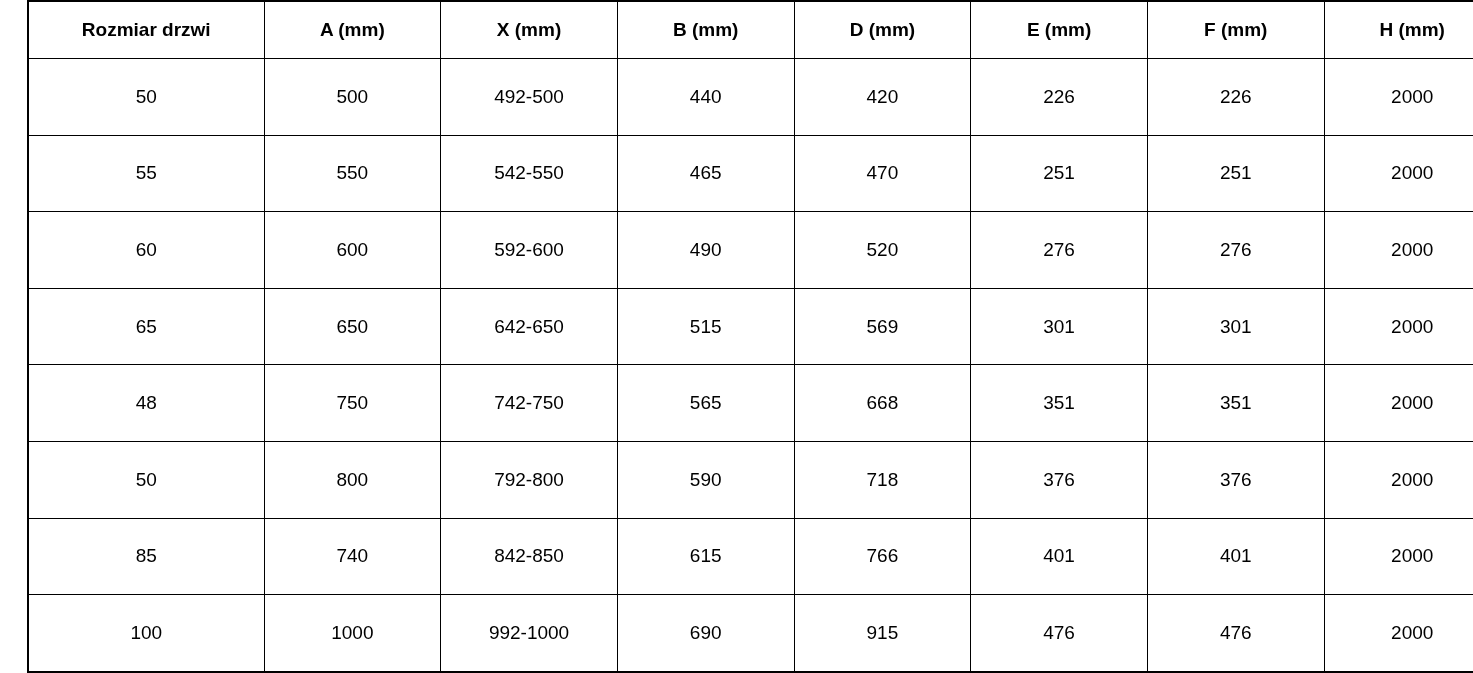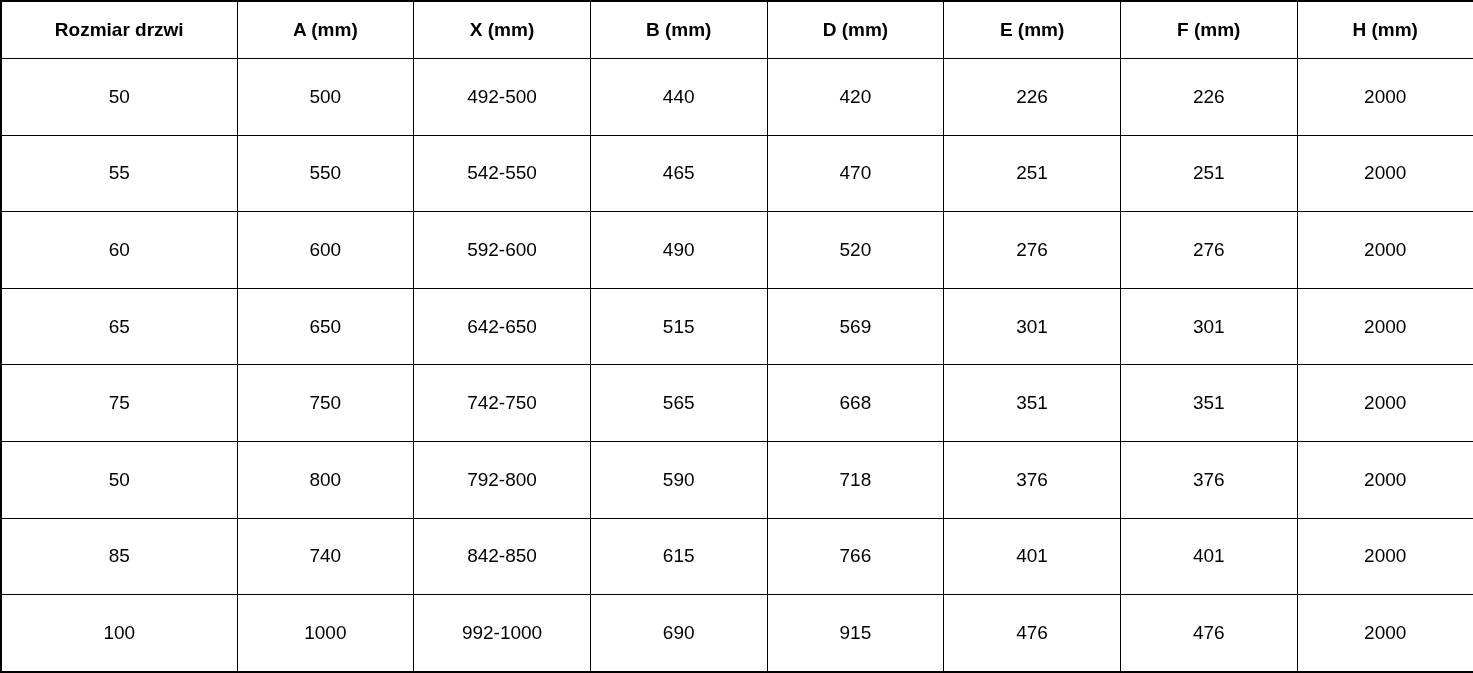--- a/index.html
+++ b/index.html
@@ -6,20 +6,21 @@
     margin: 0;
     padding: 0;
     background: #ffffff;
     font-family: "Liberation Sans", "DejaVu Sans", sans-serif;
   }
   #table-wrap {
     width: 1177px;
     height: 673px;
     box-sizing: border-box;
     background: #ffffff;
+    margin-left: 27px;
   }
   table.dim-table {
     width: 1473px;
     height: 673px;
     border-collapse: collapse;
     table-layout: fixed;
     border: 2px solid #000000;
   }
   table.dim-table col.first-col { width: 236px; }
   table.dim-table col.data-col  { width: 176.7px; }
@@ -106,21 +107,21 @@
           <td>65</td>
           <td>650</td>
           <td>642-650</td>
           <td>515</td>
           <td>569</td>
           <td>301</td>
           <td>301</td>
           <td>2000</td>
         </tr>
         <tr>
-          <td>75</td>
+          <td>48</td>
           <td>750</td>
           <td>742-750</td>
           <td>565</td>
           <td>668</td>
           <td>351</td>
           <td>351</td>
           <td>2000</td>
         </tr>
         <tr>
           <td>50</td>

